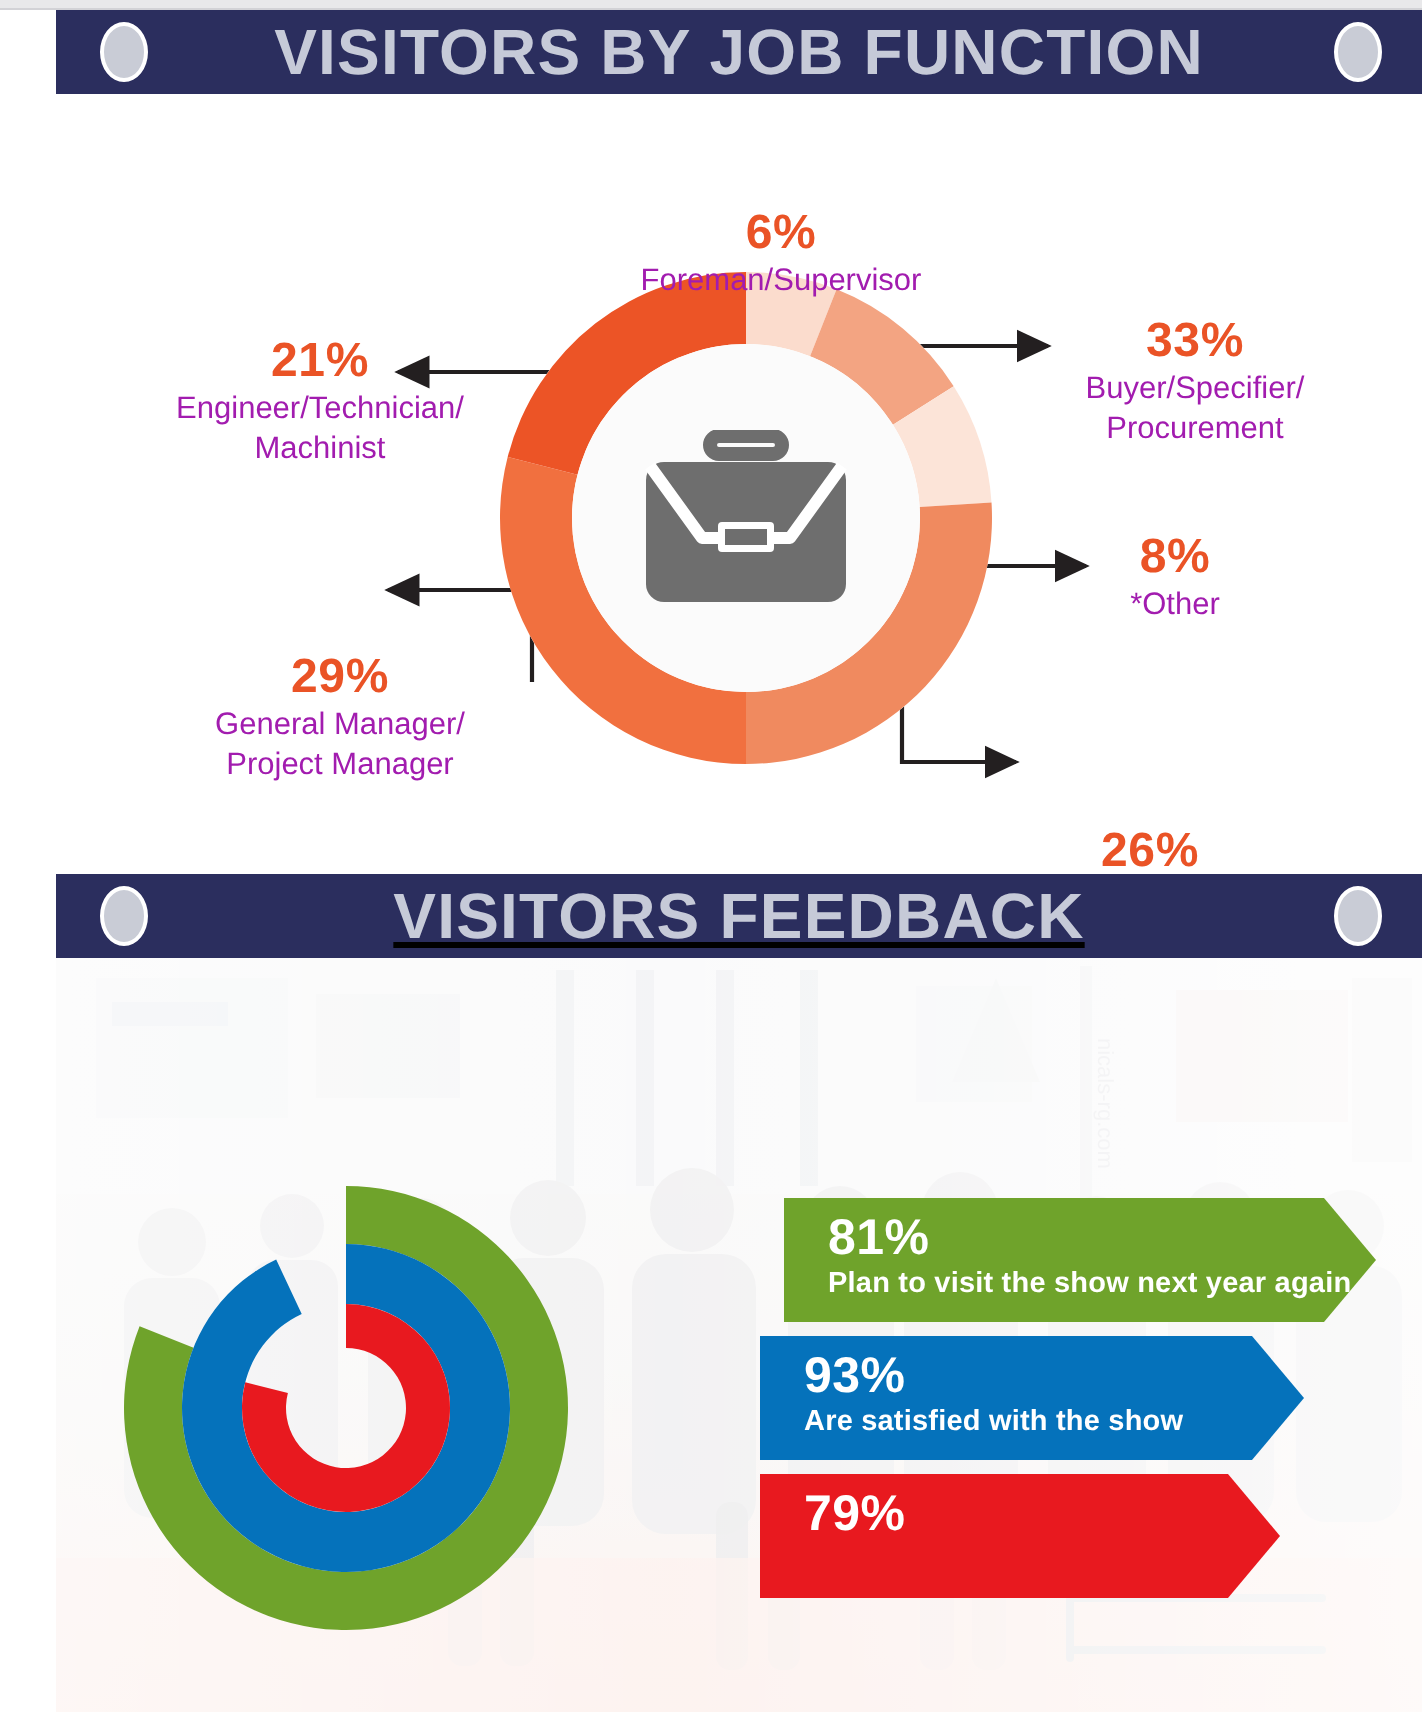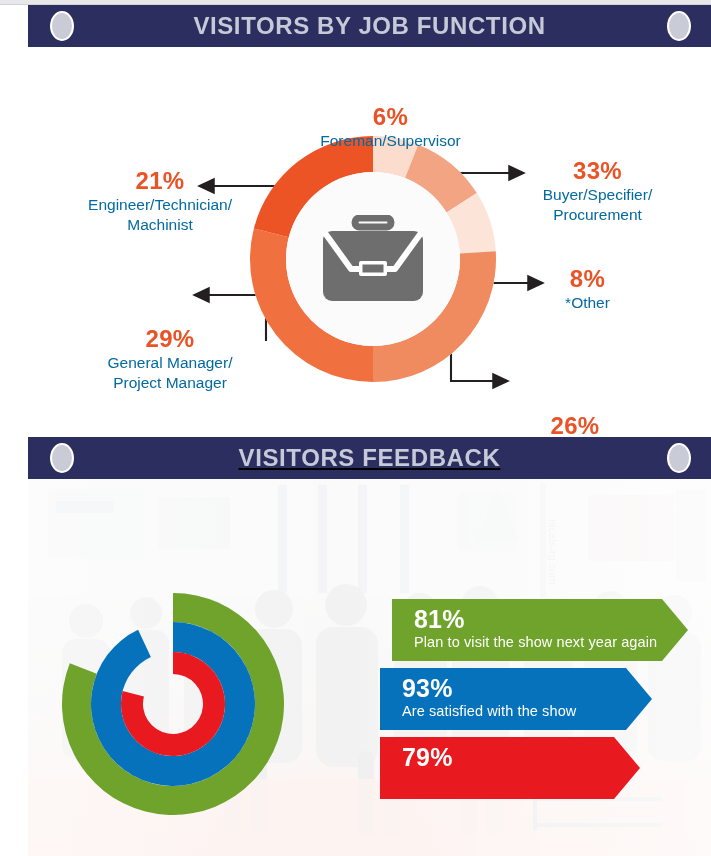--- a/index.html
+++ b/index.html
@@ -33,21 +33,21 @@
   .header-bar {
     position: absolute;
     height: 42px;
     background: #2b2e5e;
     display: flex;
     align-items: center;
     justify-content: center;
   }
   .header-bar .title {
     color: #c6cad8;
-    font-size: 24px;
+    font-size: 32px;
     font-weight: bold;
     letter-spacing: 0.6px;
     text-align: center;
     line-height: 1;
     white-space: nowrap;
   }
   .bar-dot {
     position: absolute;
     width: 24px; height: 30px;
     border-radius: 50%;
@@ -92,21 +92,21 @@
   .job-label .pct {
     display: block;
     color: #ea5326;
     font-size: 24px;
     font-weight: bold;
     line-height: 1.15;
     letter-spacing: 0.3px;
   }
   .job-label .name {
     display: block;
-    color: #0369a1;
+    color: #a21caf;
     font-size: 15.5px;
     line-height: 1.30;
     white-space: pre-line;
   }
 
   #label-foreman  { left: 258px; top: 56px;  width: 265px; }
   #label-buyer    { left: 495px; top: 110px; width: 205px; text-align: center; }
   #label-other    { left: 520px; top: 218px; width: 135px; }
   #label-director { left: 470px; top: 365px; width: 210px; }
   #label-general  { left: 55px;  top: 278px; width: 230px; }
@@ -153,20 +153,21 @@
     font-size: 25px;
     font-weight: bold;
     line-height: 1.05;
     letter-spacing: 0.2px;
   }
   .banner .desc {
     display: block;
     font-size: 14.5px;
     line-height: 1.45;
     letter-spacing: 0.1px;
+    font-weight: bold;
   }
   #banner-0 { left: 364px; top: 120px; width: 296px; background: #6fa32b; }
   #banner-1 { left: 352px; top: 189px; width: 272px; background: #0572bb; }
   #banner-2 { left: 352px; top: 258px; width: 260px; background: #e8191f; }
 </style>
 </head>
 <body>
 
 <div id="page">
 

